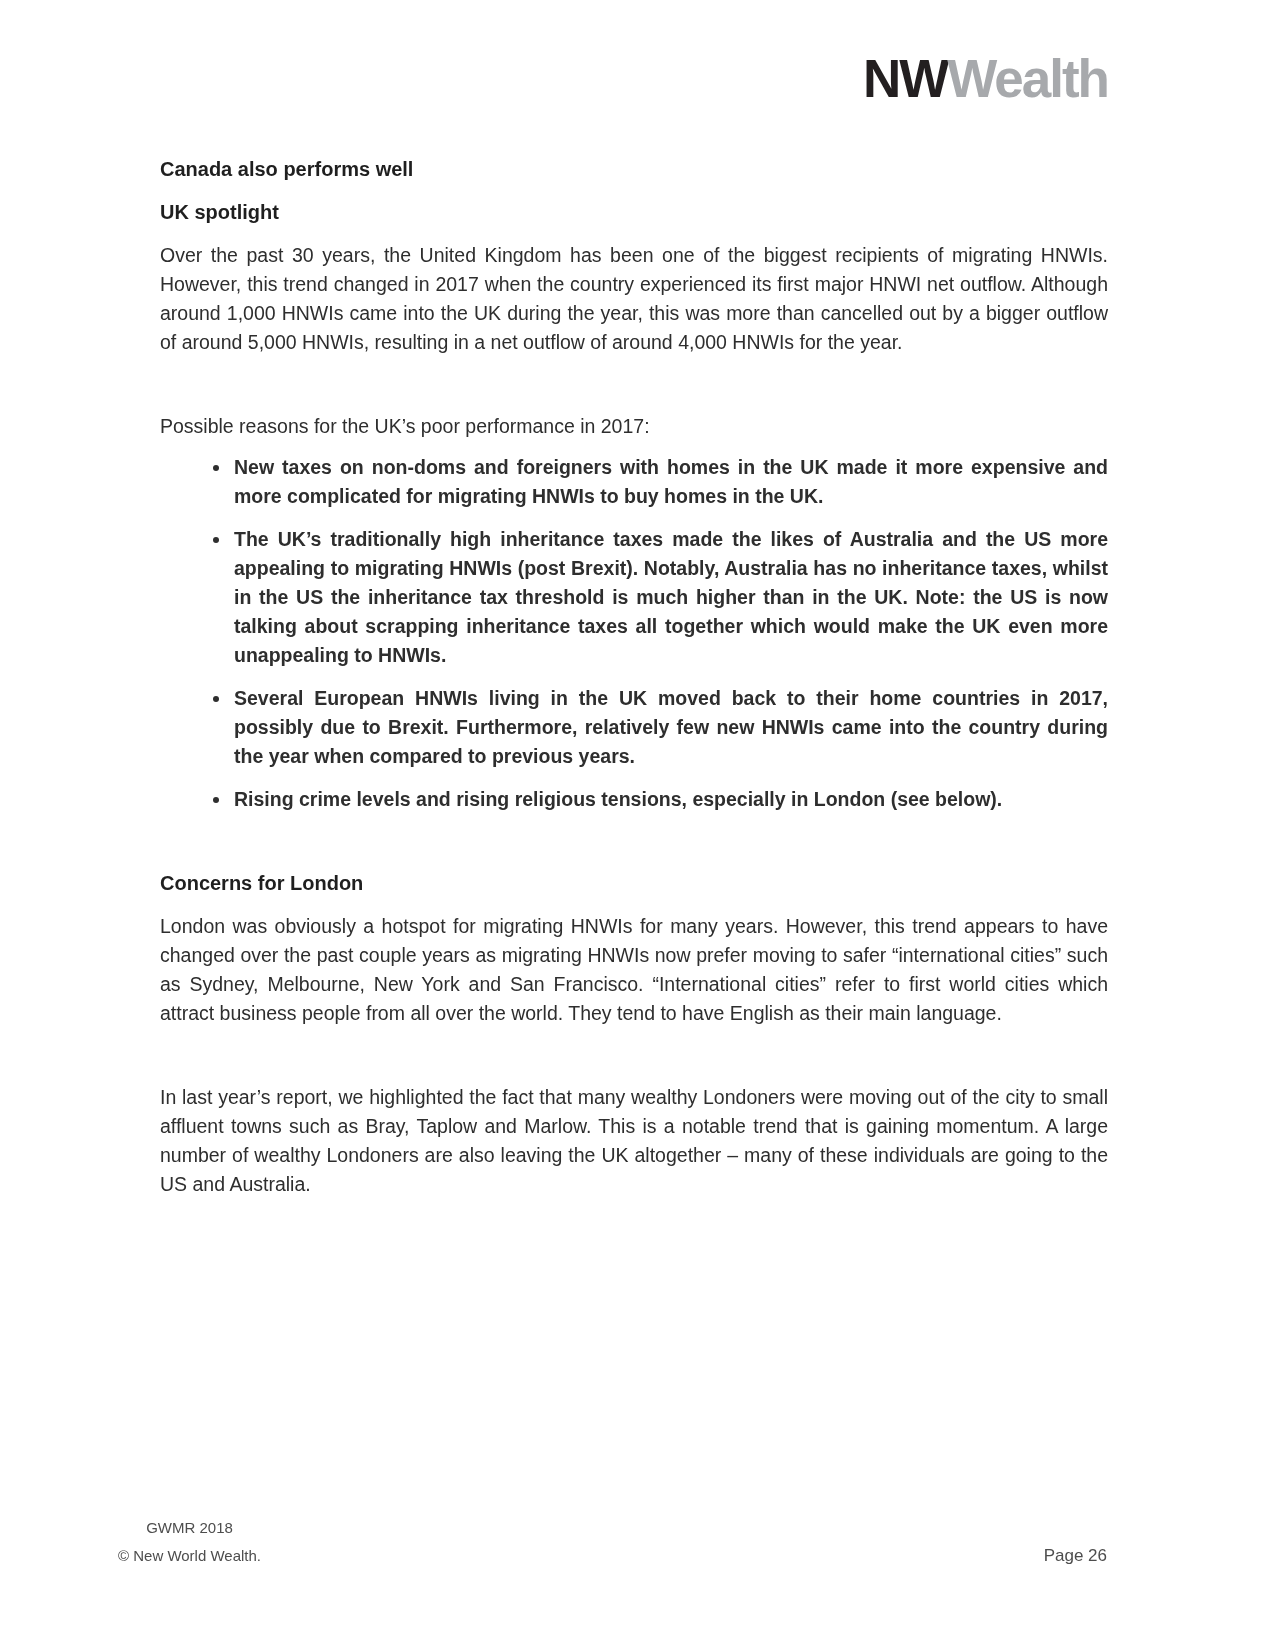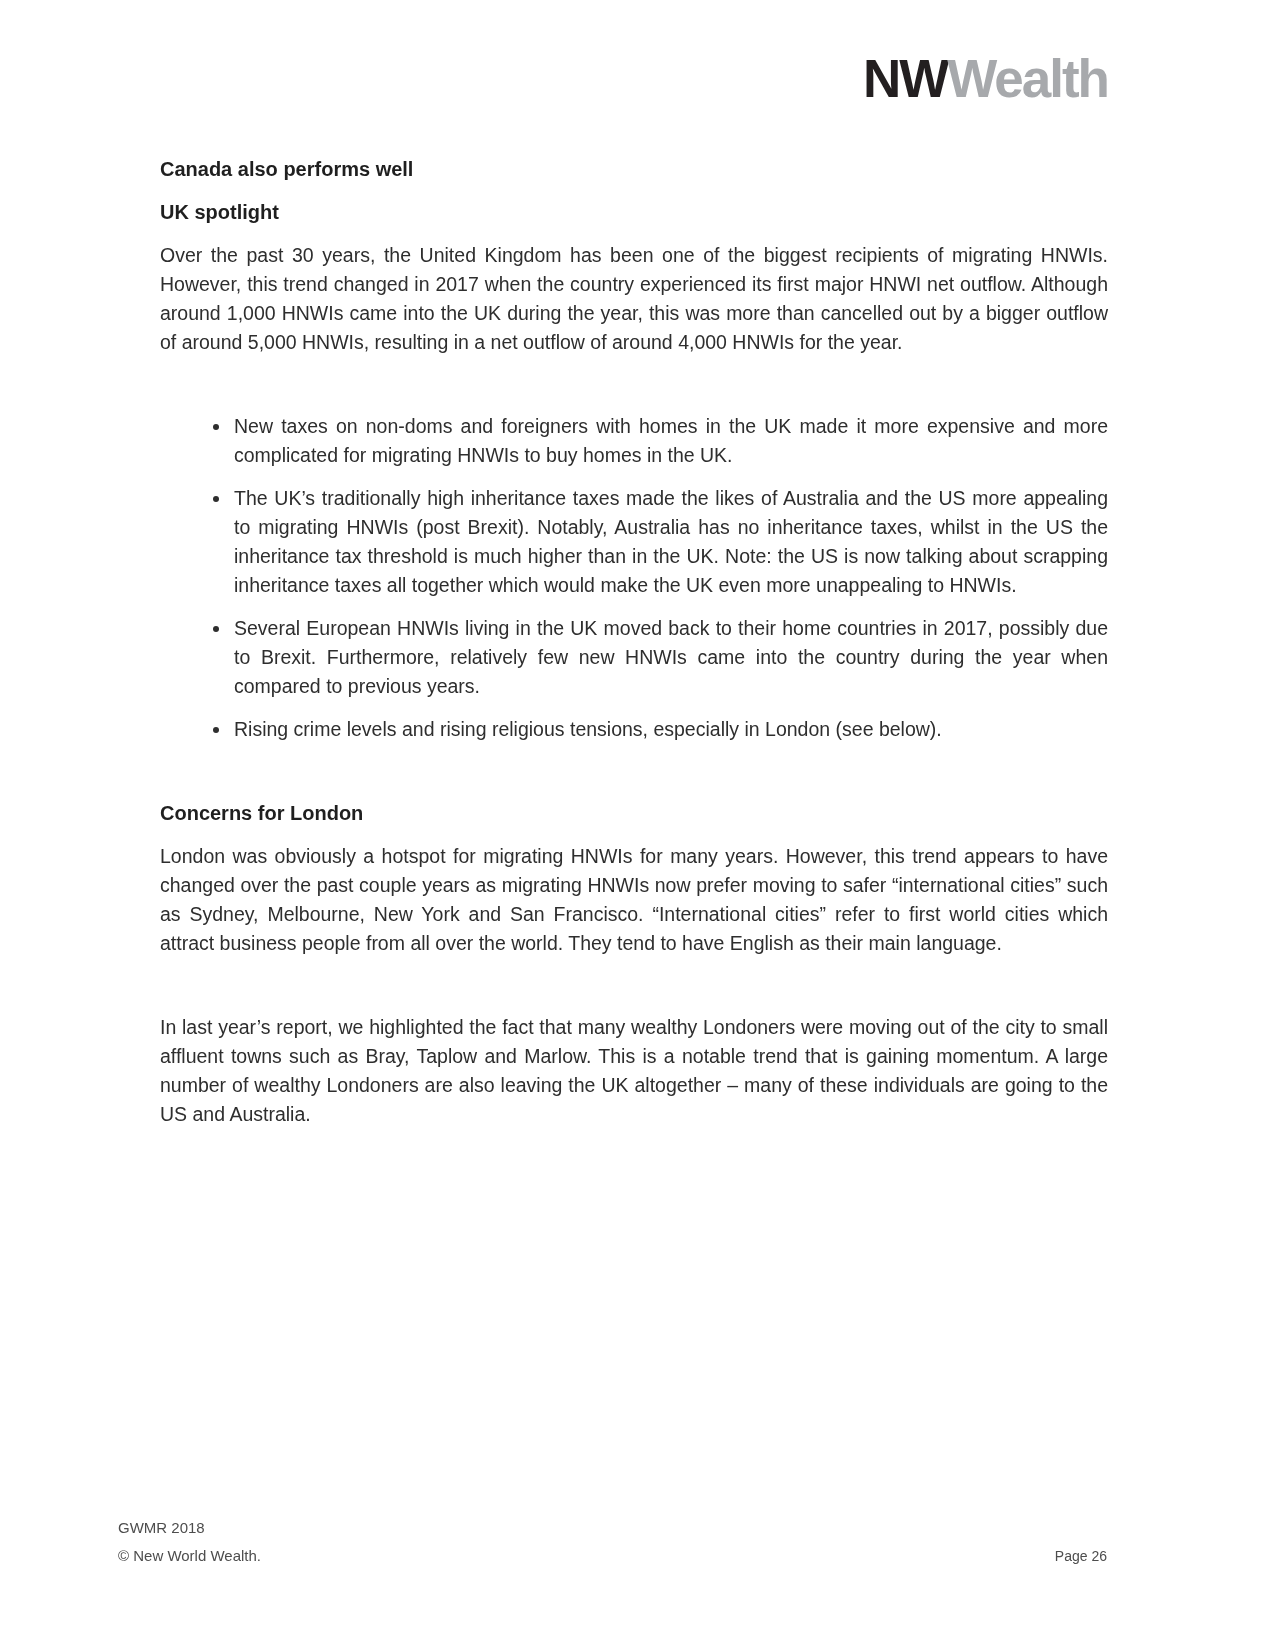--- a/index.html
+++ b/index.html
@@ -54,42 +54,43 @@
   .para {
     margin: 0 0 55px 0;
   }
   .para.tight {
     margin-bottom: 12px;
   }
   .bullets {
     margin: 0 0 55px 0;
     padding: 0 0 0 72px;
     list-style: disc outside;
+    font-weight: bold;
   }
   .bullets li {
     margin: 0 0 14px 0;
     padding-left: 2px;
     text-align: justify;
   }
   .bullets li:last-child { margin-bottom: 16px; }
 
   .footer-left {
     position: absolute;
     left: 118px;
     bottom: 80px;
     font-size: 15px;
     line-height: 28px;
     color: #4d4d4d;
-    text-align: left;
+    text-align: center;
   }
   .footer-right {
     position: absolute;
     right: 168px;
     bottom: 80px;
-    font-size: 14px;
+    font-size: 17px;
     line-height: 28px;
     color: #4d4d4d;
     text-align: right;
   }
 </style>
 </head>
 <body>
 
 <div class="page">
 
@@ -99,20 +100,21 @@
 
   <div class="content">
 
     <div class="section">
       <div class="heading">Canada also performs well</div>
     </div>
 
     <div class="section">
       <div class="heading">UK spotlight</div>
       <p class="para">Over the past 30 years, the United Kingdom has been one of the biggest recipients of migrating HNWIs. However, this trend changed in 2017 when the country experienced its first major HNWI net outflow. Although around 1,000 HNWIs came into the UK during the year, this was more than cancelled out by a bigger outflow of around 5,000 HNWIs, resulting in a net outflow of around 4,000 HNWIs for the year.</p>
+      <p class="para tight">Possible reasons for the UK’s poor performance in 2017:</p>
       <ul class="bullets">
         <li>New taxes on non-doms and foreigners with homes in the UK made it more expensive and more complicated for migrating HNWIs to buy homes in the UK.</li>
         <li>The UK’s traditionally high inheritance taxes made the likes of Australia and the US more appealing to migrating HNWIs (post Brexit). Notably, Australia has no inheritance taxes, whilst in the US the inheritance tax threshold is much higher than in the UK. Note: the US is now talking about scrapping inheritance taxes all together which would make the UK even more unappealing to HNWIs.</li>
         <li>Several European HNWIs living in the UK moved back to their home countries in 2017, possibly due to Brexit. Furthermore, relatively few new HNWIs came into the country during the year when compared to previous years.</li>
         <li>Rising crime levels and rising religious tensions, especially in London (see below).</li>
       </ul>
     </div>
 
     <div class="section">
       <div class="heading">Concerns for London</div>

